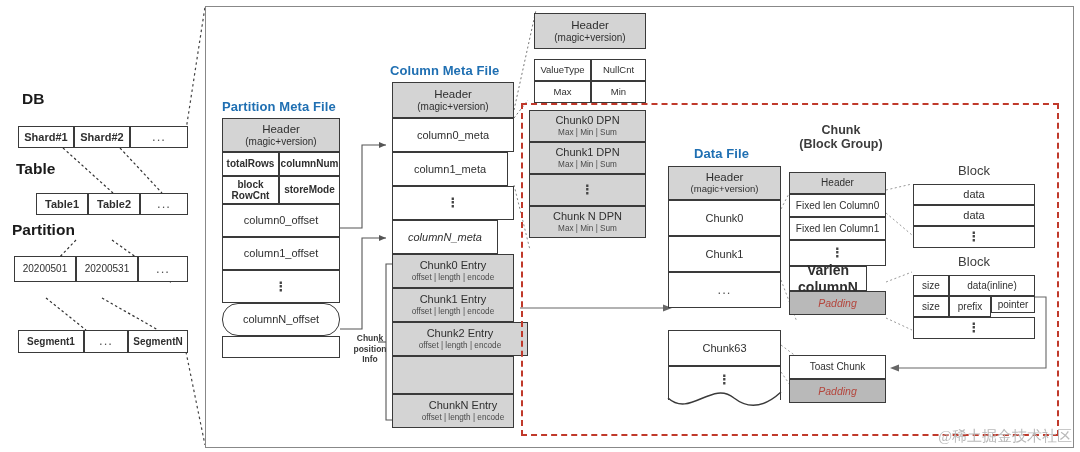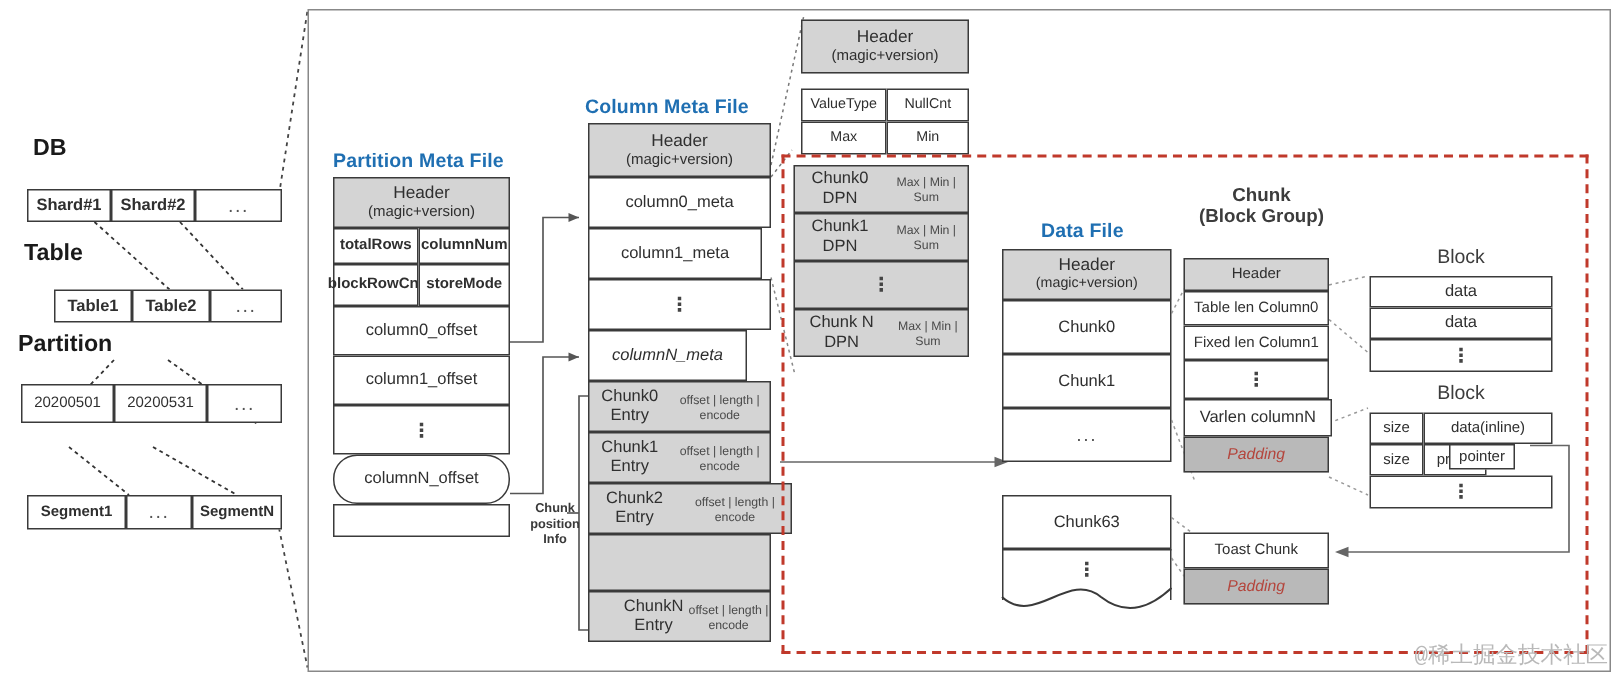--- a/index.html
+++ b/index.html
@@ -6,21 +6,21 @@
   body{width:1080px;height:452px;position:relative;overflow:hidden;
        font-family:"Liberation Sans","DejaVu Sans",sans-serif;color:#2b2b2b;}
 
   
   .bx{position:absolute;box-sizing:border-box;border:1.4px solid #3a3a3a;background:#fff;
       display:flex;align-items:center;justify-content:center;text-align:center;
       font-size:11px;line-height:1.15;color:#2f2f2f;}
   .gray{background:#d4d4d4;}
   .hdr{flex-direction:column;background:#d4d4d4;font-size:11.5px;}
   .hdr span{display:block;}
-  .two{flex-direction:row;}
+  .two{flex-direction:column;}
   .sub{font-size:8.2px;color:#4a4a4a;margin-top:1px;}
   .ttl{position:absolute;color:#1f6fb2;font-weight:bold;font-size:13px;
        letter-spacing:.1px;white-space:nowrap;}
   .ttl2{position:absolute;color:#3c3c3c;font-size:12.5px;font-weight:bold;
         text-align:center;white-space:nowrap;}
   .hlabel{position:absolute;font-size:15.5px;font-weight:bold;color:#1a1a1a;}
   .dots{font-size:13px;letter-spacing:1px;color:#555;}
   .vdots{font-size:13px;font-weight:bold;color:#444;letter-spacing:0;line-height:.7;}
   .pad{font-style:italic;color:#b4453c;background:#b9b9b9;}
   .smalllbl{position:absolute;font-size:8.5px;font-weight:bold;color:#3a3a3a;
@@ -29,21 +29,21 @@
   
   #outer-frame{position:absolute;left:205px;top:6px;width:867px;height:440px;
                border:1.3px solid #888;background:transparent;}
   #red-frame{position:absolute;left:521px;top:103px;width:534px;height:329px;
              border:2.4px dashed #c0392b;background:transparent;}
 
   
   svg.ov{position:absolute;left:0;top:0;width:1080px;height:452px;pointer-events:none;}
 
   .wm{position:absolute;right:8px;bottom:6px;font-size:15px;color:#b9b9b9;
-      font-family:Liberation Mono, monospace;white-space:nowrap;}
+      font-family:Liberation Serif, serif;white-space:nowrap;}
 </style>
 </head>
 <body>
 
 <svg class="ov">
 
   <g stroke="#333" stroke-width="1.2" stroke-dasharray="2.5,2.5" fill="none">
     <line x1="63" y1="148" x2="113" y2="193"></line>
     <line x1="120" y1="148" x2="162" y2="193"></line>
     <line x1="76" y1="240" x2="35" y2="283"></line>
@@ -221,35 +221,35 @@
 <svg class="ov">
   <path d="M668,398 C690,418 712,380 734,398 C752,412 768,404 781,392" fill="none" stroke="#3a3a3a" stroke-width="1.4"></path>
 </svg>
 
 <div class="ttl2" style="left:796px;top:123px;width:90px;">
   <div>Chunk</div>
   <div>(Block Group)</div>
 </div>
 
 <div class="bx gray" style="left:789px;top:172px;width:97px;height:22px;font-size:10px;">Header</div>
-<div class="bx" style="left:789px;top:194px;width:97px;height:23px;font-size:10px;">Table len Column0</div>
+<div class="bx" style="left:789px;top:194px;width:97px;height:23px;font-size:10px;">Fixed len Column0</div>
 <div class="bx" style="left:789px;top:217px;width:97px;height:23px;font-size:10px;">Fixed len Column1</div>
 <div class="bx vdots" style="left:789px;top:240px;width:97px;height:26px;">⋮</div>
-<div class="bx" style="left:789px;top:266px;width:99px;height:25px;font-size:11px;">Varlen columnN</div>
+<div class="bx" style="left:789px;top:266px;width:78px;height:25px;font-size:14px;font-weight:bold;">Varlen columnN</div>
 <div class="bx pad" style="left:789px;top:291px;width:97px;height:24px;font-size:10.5px;">Padding</div>
 
 <div class="bx" style="left:789px;top:355px;width:97px;height:24px;font-size:10px;">Toast Chunk</div>
 <div class="bx pad" style="left:789px;top:379px;width:97px;height:24px;font-size:10.5px;">Padding</div>
 
 <div class="ttl2" style="left:944px;top:163px;width:60px;font-weight:normal;font-size:13px;">Block</div>
 <div class="bx" style="left:913px;top:184px;width:122px;height:21px;">data</div>
 <div class="bx" style="left:913px;top:205px;width:122px;height:21px;">data</div>
 <div class="bx vdots" style="left:913px;top:226px;width:122px;height:22px;">⋮</div>
 
 <div class="ttl2" style="left:944px;top:254px;width:60px;font-weight:normal;font-size:13px;">Block</div>
 <div class="bx" style="left:913px;top:275px;width:36px;height:21px;font-size:10px;">size</div>
 <div class="bx" style="left:949px;top:275px;width:86px;height:21px;font-size:10px;">data(inline)</div>
 <div class="bx" style="left:913px;top:296px;width:36px;height:21px;font-size:10px;">size</div>
 <div class="bx" style="left:949px;top:296px;width:42px;height:21px;font-size:10px;">prefix</div>
-<div class="bx" style="left:966px;top:296px;width:44px;height:17px;font-size:10px;">pointer</div>
+<div class="bx" style="left:991px;top:296px;width:44px;height:17px;font-size:10px;">pointer</div>
 <div class="bx vdots" style="left:913px;top:317px;width:122px;height:22px;">⋮</div>
 
 <div class="wm">@稀土掘金技术社区</div>
 
 </body></html>

